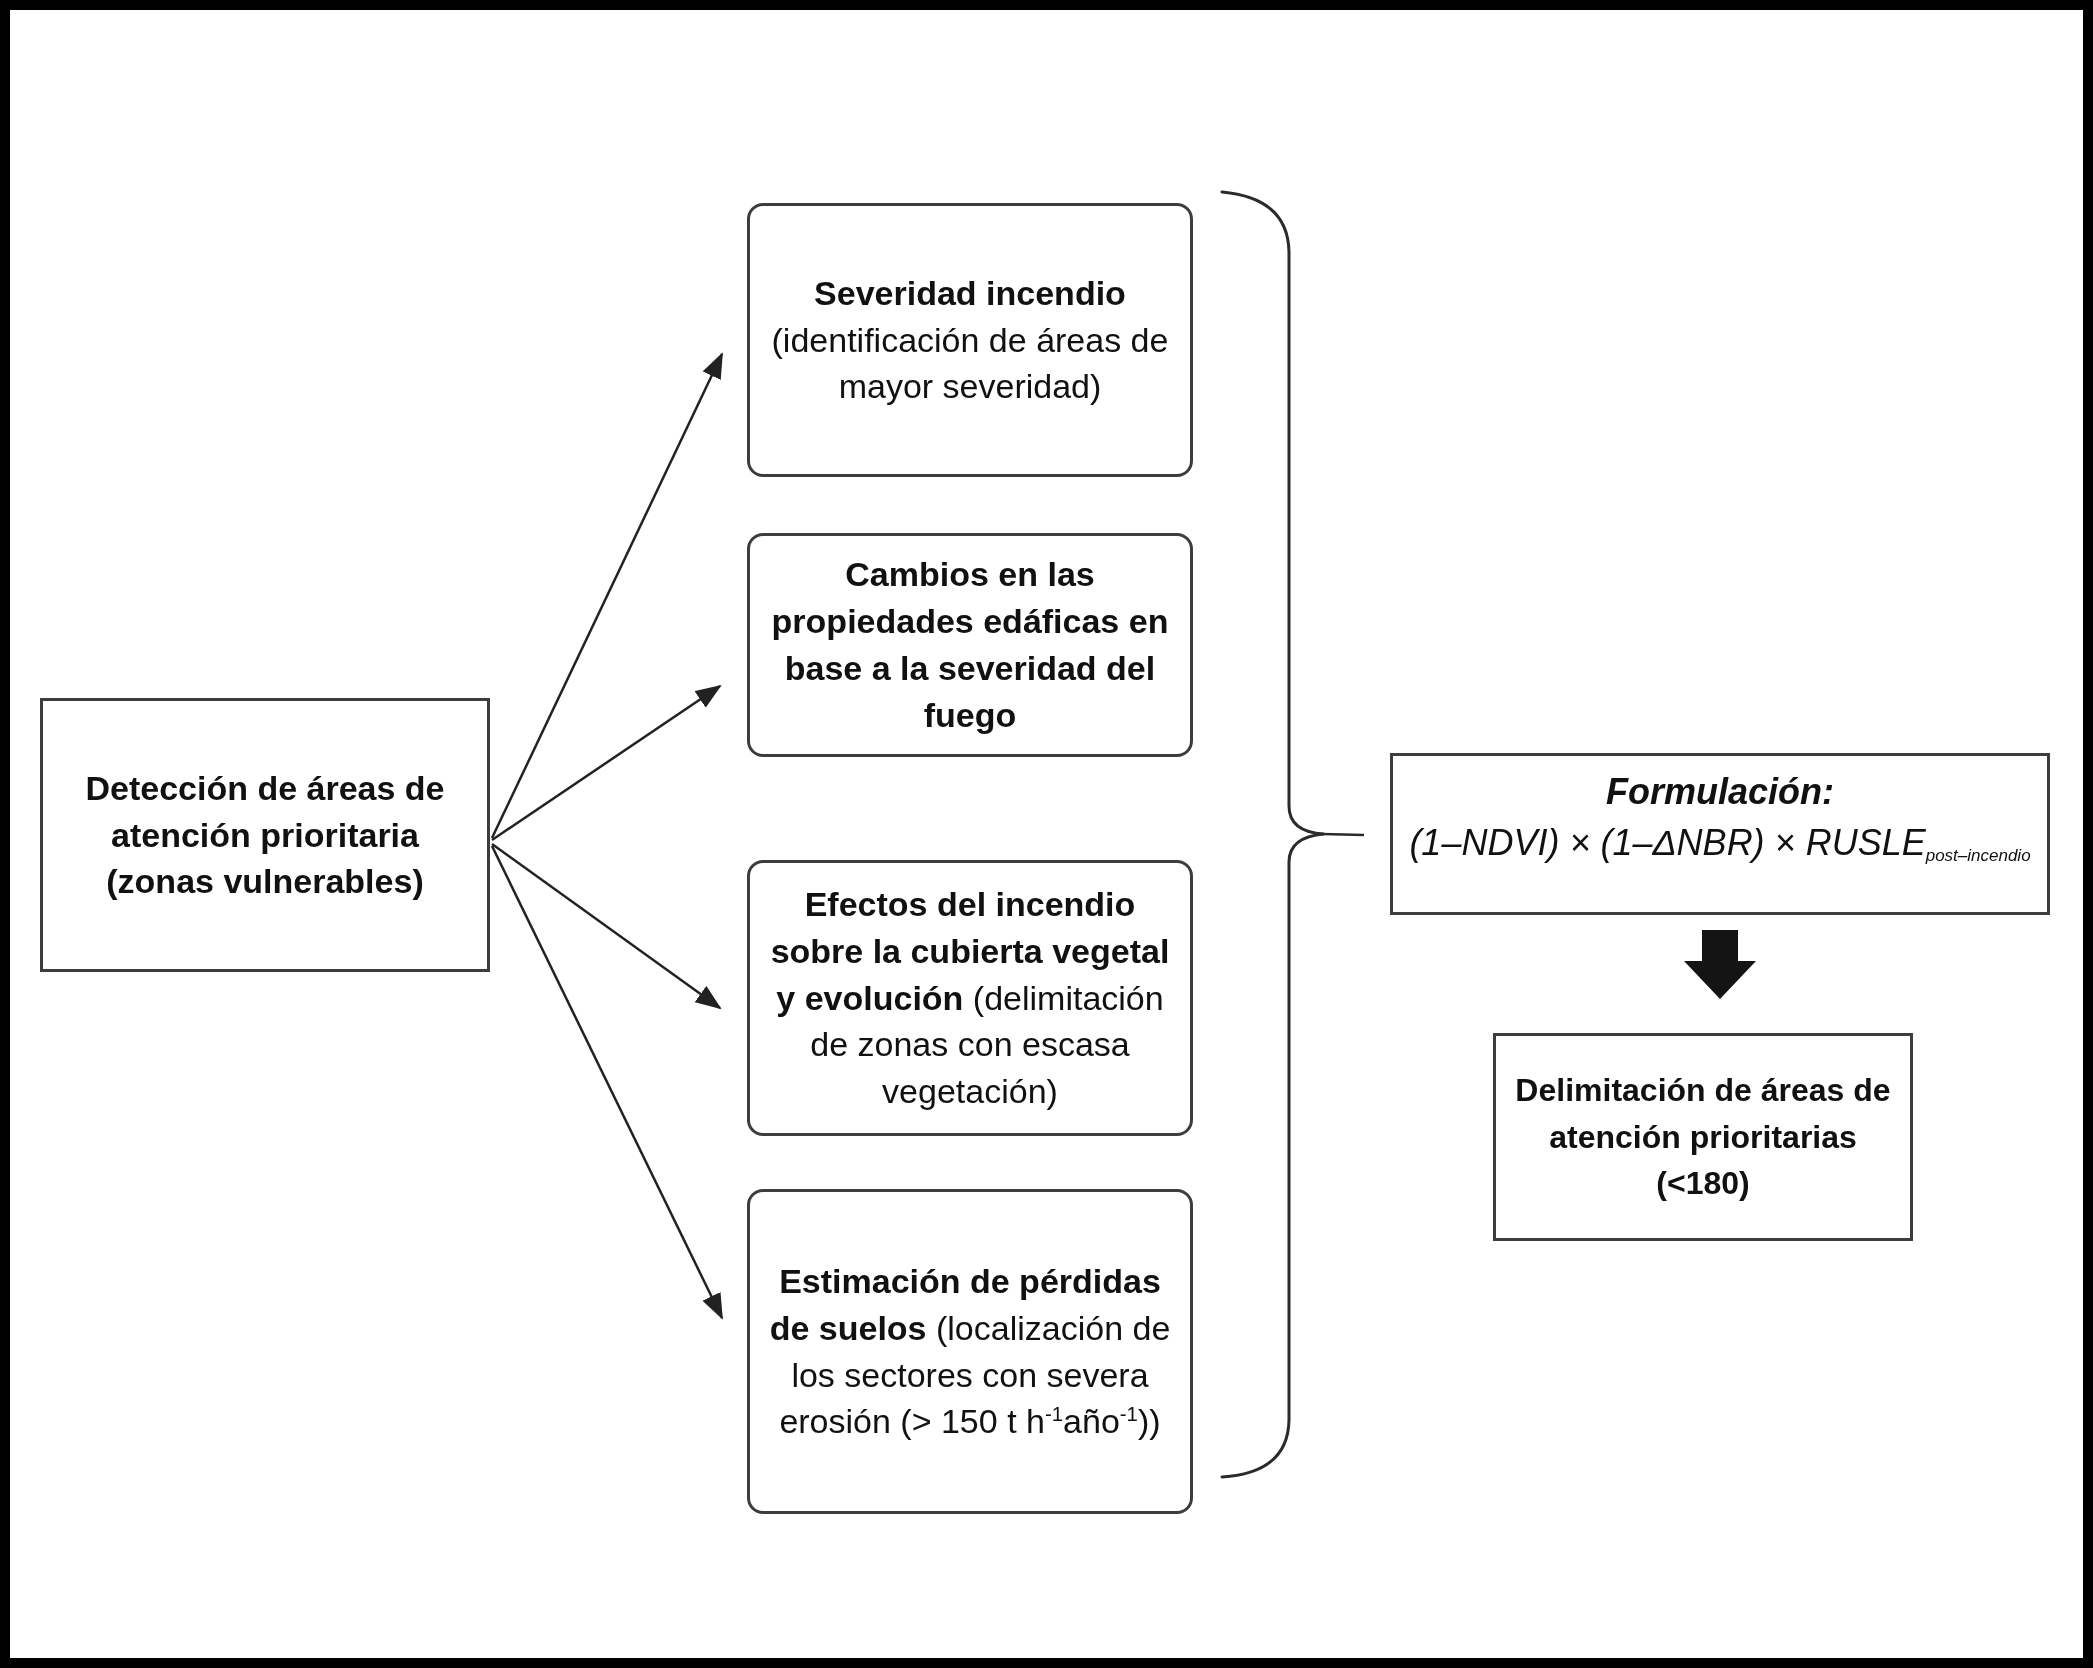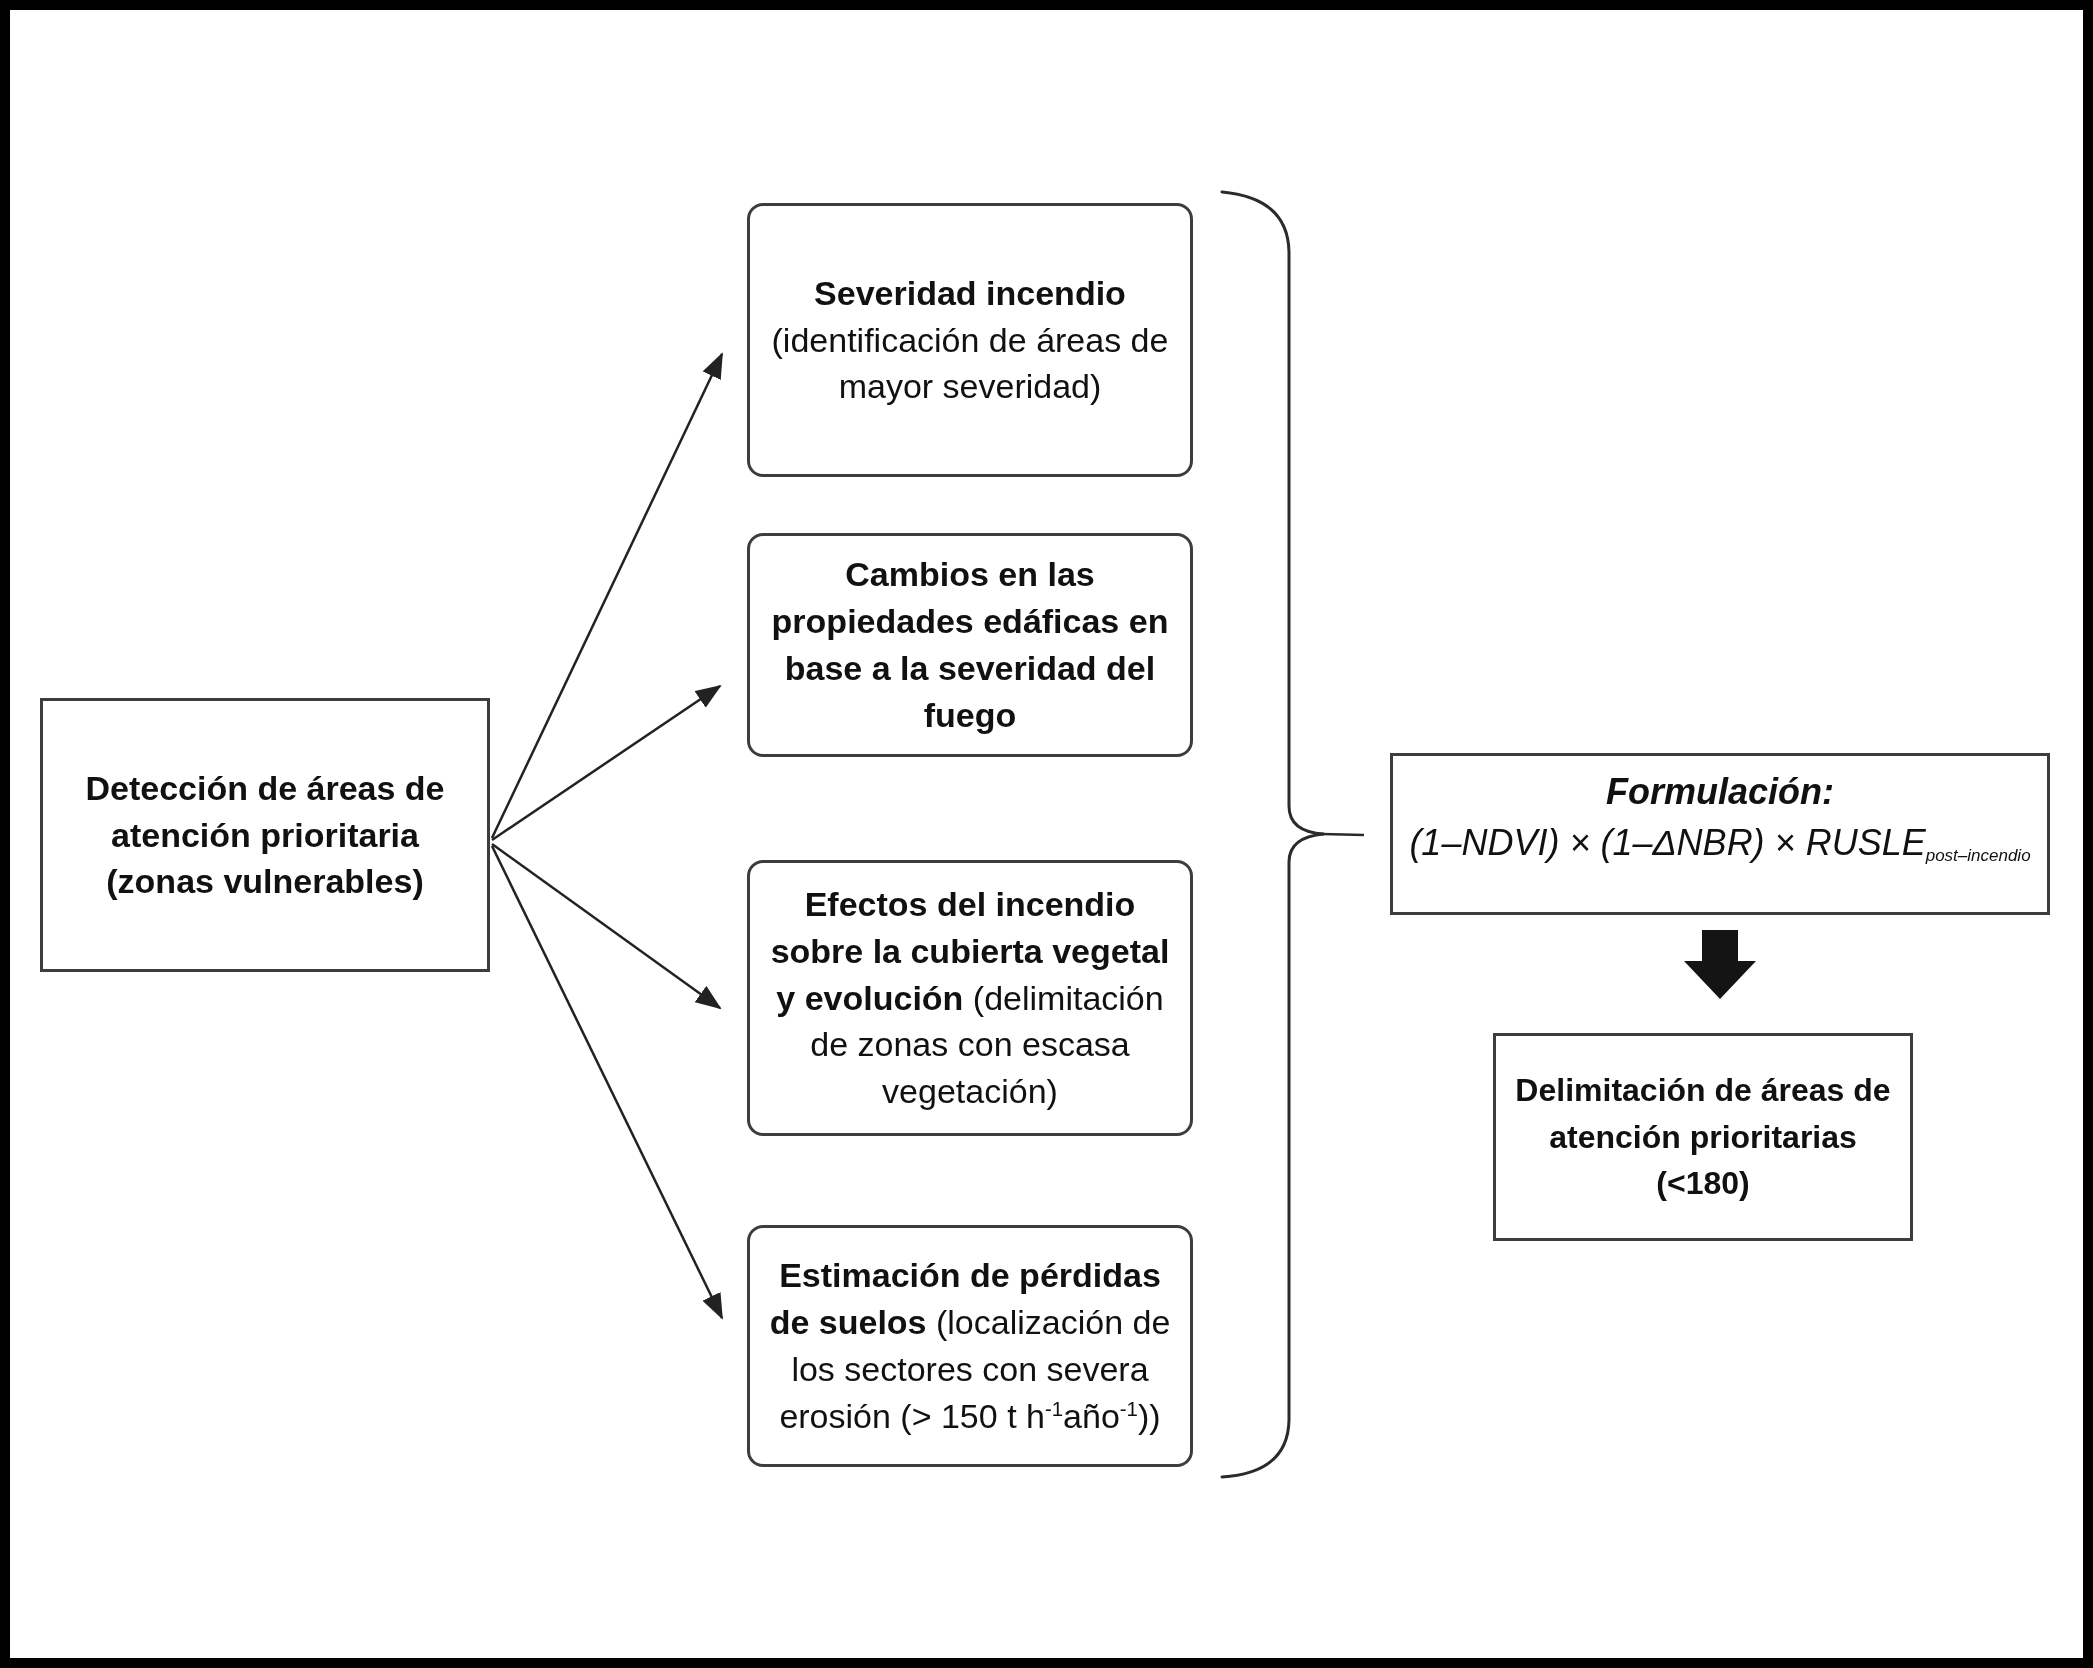--- a/index.html
+++ b/index.html
@@ -42,21 +42,21 @@
     font-size: 34px; font-weight: 700; line-height: 1.38;
   }
   .mid-box {
     left: 747px; width: 446px;
     padding: 0 10px;
     font-size: 34px; line-height: 1.38; border-radius: 16px;
   }
   .mid-box-1 { top: 203px; height: 274px; }
   .mid-box-2 { top: 533px; height: 224px; }
   .mid-box-3 { top: 860px; height: 276px; }
-  .mid-box-4 { top: 1225px; height: 242px; align-items: flex-end; }
+  .mid-box-4 { top: 1189px; height: 325px; align-items: flex-end; }
   .b { font-weight: 700; }
   sup.exp {
     font-size: 0.6em;
     vertical-align: super;
     line-height: 0;
   }
   .formula-box {
     left: 1390px; top: 753px; width: 660px; height: 162px;
     justify-content: flex-start;
     padding: 10px 4px 0 4px;

